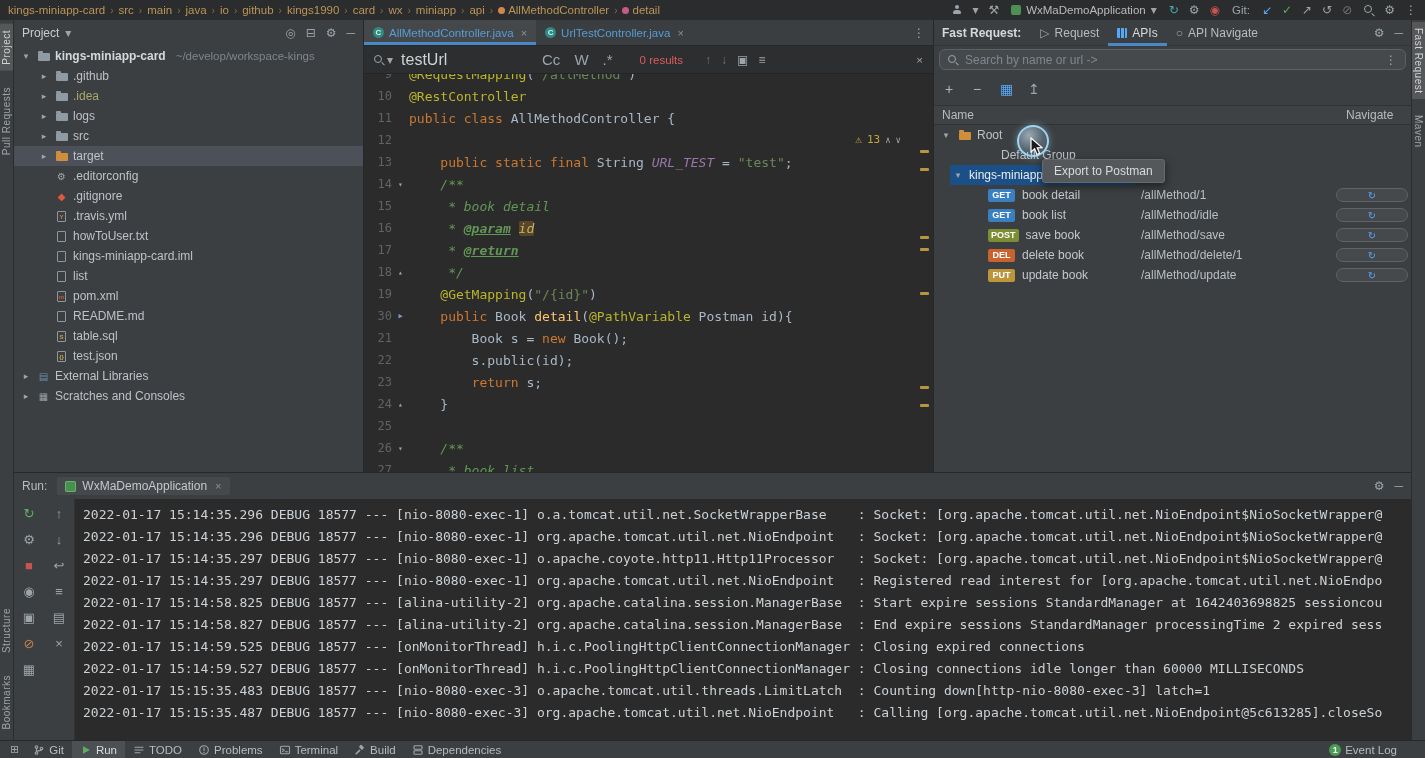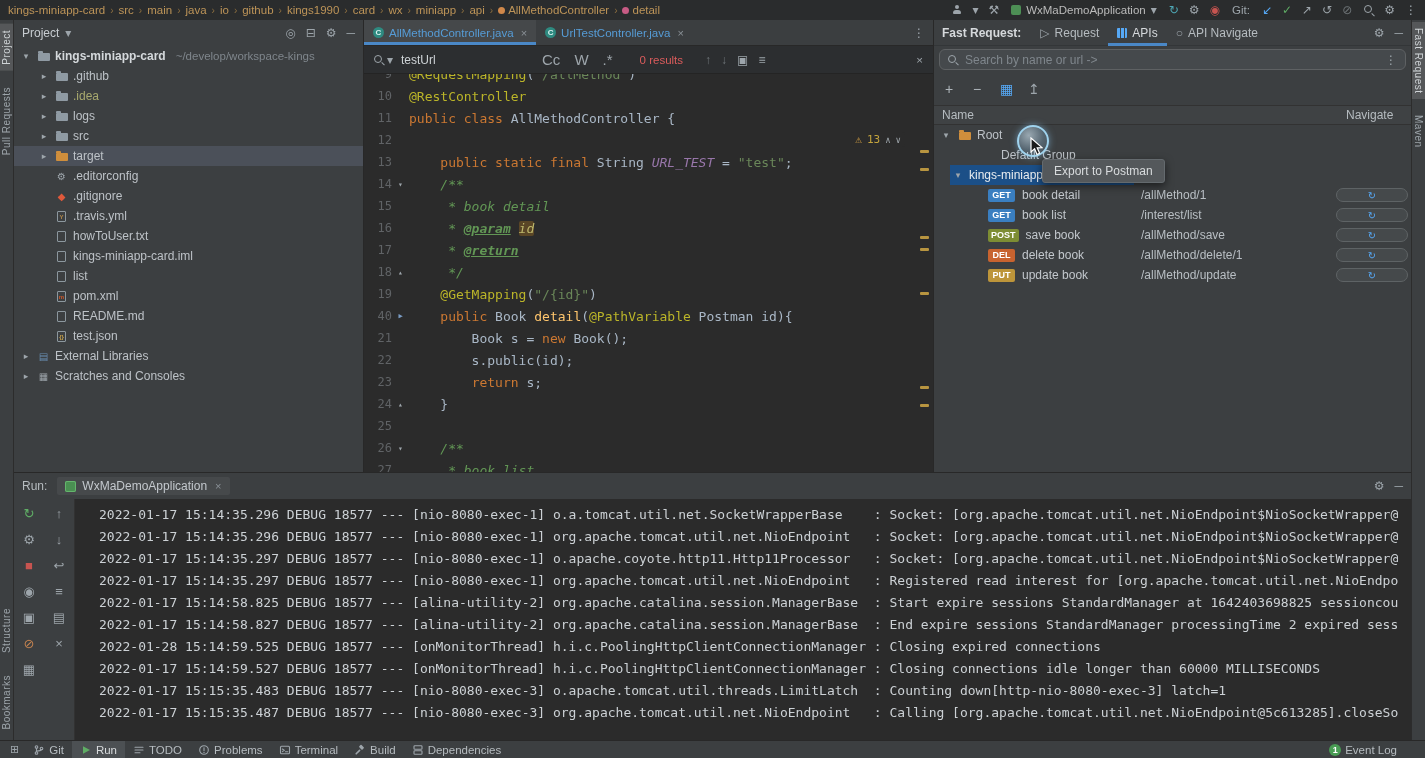--- a/index.html
+++ b/index.html
@@ -54,21 +54,21 @@
 
 
 .editor{position:absolute;left:364px;top:20px;width:569px;bottom:286px;background:#2b2b2b;overflow:hidden}
 .ed-tabs{height:26px;background:#3b3e40;display:flex;align-items:stretch;border-bottom:1px solid #282828}
 .ed-tab{display:flex;align-items:center;gap:5px;padding:0 9px;font-size:11.5px;color:#569cd6;cursor:pointer}
 .ed-tab.active{background:#45484a;box-shadow:inset 0 -3px 0 #4a88c7}
 .tab-close{color:#8a9197;font-size:11px;margin-left:2px;cursor:pointer}
 .tabs-kebab{margin-left:auto;align-self:center;color:#9da5ab;padding:0 8px;cursor:pointer}
 .ic-class{width:11px;height:11px;border-radius:50%;background:#2e8a80;color:#d8f0ee;font-size:8px;font-weight:bold;display:flex;align-items:center;justify-content:center;flex:none}
 .ed-find{height:28px;background:#2c2e30;border-bottom:1px solid #242424;display:flex;align-items:center;gap:8px;padding:0 10px;font-size:11.5px}
-.find-input{background:transparent;border:0;outline:0;color:#ced3d6;font-family:"Liberation Sans","DejaVu Sans",sans-serif;font-size:12px;width:130px}
+.find-input{background:transparent;border:0;outline:0;color:#ced3d6;font-family:"Liberation Sans","DejaVu Sans",sans-serif;font-size:16px;width:130px}
 .find-toggle{color:#9da5ab;font-size:15px;padding:1px 3px;cursor:pointer}
 .find-results{color:#db5c5c;font-size:11.5px;margin-left:16px}
 .find-close{margin-left:auto;color:#9da5ab;cursor:pointer}
 .ed-code{position:absolute;left:0;right:0;top:54px;bottom:0;overflow:hidden;font-family:"DejaVu Sans Mono","Liberation Mono",monospace;font-size:13px}
 .code-scroll{position:absolute;left:0;top:-11px;right:0}
 .code-line{height:22px;display:flex;align-items:center}
 .ln{width:28px;text-align:right;color:#606366;font-size:12px;flex:none}
 .fold{width:17px;flex:none;text-align:center;color:#9da5ab;font-size:8px}
 .fold.api{color:#7a9cc4;font-size:7px}
 .code-text{white-space:pre}
@@ -122,21 +122,21 @@
 
 .runp{position:absolute;left:14px;right:14px;top:472px;height:268px;background:#3c3f41;border-top:1px solid #282828}
 .run-head{height:26px;display:flex;align-items:center;gap:10px;padding:0 8px}
 .run-title{color:#b6bcc0}
 .run-tab{display:flex;align-items:center;gap:6px;padding:2px 8px;color:#c3c8cd;background:#46494b;border-radius:2px;cursor:pointer}
 .run-tab-ic{width:11px;height:11px;border-radius:2px;background:#4a8f52;box-shadow:inset 0 0 0 1px #65b56d;display:inline-block}
 .run-body{position:absolute;left:0;right:0;top:26px;bottom:0;display:flex}
 .run-gutter{width:61px;background:#3c3f41;border-right:1px solid #323232;display:flex;padding-top:8px}
 .rg-col{width:30px;display:flex;flex-direction:column;align-items:center;gap:13px}
 .rg-col .tb-glyph{font-size:13px;cursor:pointer}
-.run-console{flex:1;background:#2b2b2b;overflow:hidden;padding:5px 0 0 24px;font-family:"DejaVu Sans Mono","Liberation Mono",monospace;font-size:13px;line-height:22px;color:#ccd1d5}
+.run-console{flex:1;background:#2b2b2b;overflow:hidden;padding:5px 0 0 8px;font-family:"DejaVu Sans Mono","Liberation Mono",monospace;font-size:13px;line-height:22px;color:#ccd1d5}
 .console-line{white-space:pre;height:22px}
 
 
 .statusbar{position:absolute;left:0;right:0;bottom:0;height:18px;background:#3c3f41;border-top:1px solid #282828;display:flex;align-items:center;padding:0 4px;font-size:11.5px;color:#b6bcc0;z-index:9}
 .sb-grid{color:#9da5ab;font-size:11px;padding:0 6px;cursor:pointer}
 .sb-group{display:flex;align-items:flex-start}
 .sb-item{display:flex;align-items:center;gap:4px;padding:0 8px;height:18px;cursor:pointer}
 .sb-item.active{background:#4c5053;color:#d8dbdd}
 .sb-ic{display:inline-flex;align-items:center}
 .sb-right{margin-left:auto;display:flex;align-items:center;padding-right:16px}
@@ -366,20 +366,29 @@
           <span class="pt-chev"></span>
           <span class="pt-icon">
             <span class="ic-file"></span>
           </span>
           <span class="pt-label">README.md</span>
         </div>
         <div class="pt-row" style="padding-left: 24px;">
           <span class="pt-chev"></span>
           <span class="pt-icon">
             <span class="ic-file">
+              <i style="color: rgb(201, 162, 74);">S</i>
+            </span>
+          </span>
+          <span class="pt-label">table.sql</span>
+        </div>
+        <div class="pt-row" style="padding-left: 24px;">
+          <span class="pt-chev"></span>
+          <span class="pt-icon">
+            <span class="ic-file">
               <i style="color: rgb(201, 162, 74);">{}</i>
             </span>
           </span>
           <span class="pt-label">test.json</span>
         </div>
         <div class="pt-row" style="padding-left: 6px;">
           <span class="pt-chev">▸</span>
           <span class="pt-icon">
             <span class="ic-glyph" style="color: rgb(106, 143, 181);">▤</span>
           </span>
@@ -478,21 +487,21 @@
             <span class="ln">18</span>
             <span class="fold">▴</span>
             <span class="code-text"><span class="tk-cmt">     */</span></span>
           </div>
           <div class="code-line">
             <span class="ln">19</span>
             <span class="fold"></span>
             <span class="code-text"><span class="tk-pl">    </span><span class="tk-ann">@GetMapping</span><span class="tk-pl">(</span><span class="tk-str">"/{id}"</span><span class="tk-pl">)</span></span>
           </div>
           <div class="code-line">
-            <span class="ln">40</span>
+            <span class="ln">30</span>
             <span class="fold api">▶</span>
             <span class="code-text"><span class="tk-pl">    </span><span class="tk-kw">public </span><span class="tk-pl">Book </span><span class="tk-mth">detail</span><span class="tk-pl">(</span><span class="tk-ann">@PathVariable</span><span class="tk-pl"> Postman id){</span></span>
           </div>
           <div class="code-line">
             <span class="ln">21</span>
             <span class="fold"></span>
             <span class="code-text"><span class="tk-pl">        Book s = </span><span class="tk-kw">new </span><span class="tk-pl">Book();</span></span>
           </div>
           <div class="code-line">
             <span class="ln">22</span>
@@ -616,21 +625,21 @@
         </div>
         <div class="frt-row api">
           <span class="api-badge" style="background: rgb(58, 127, 193);">GET</span>
           <span class="api-name">book detail</span>
           <span class="api-url">/allMethod/1</span>
           <span class="nav-btn">↻</span>
         </div>
         <div class="frt-row api">
           <span class="api-badge" style="background: rgb(58, 127, 193);">GET</span>
           <span class="api-name">book list</span>
-          <span class="api-url">/interest/list</span>
+          <span class="api-url">/allMethod/idle</span>
           <span class="nav-btn">↻</span>
         </div>
         <div class="frt-row api">
           <span class="api-badge" style="background: rgb(125, 141, 51);">POST</span>
           <span class="api-name">save book</span>
           <span class="api-url">/allMethod/save</span>
           <span class="nav-btn">↻</span>
         </div>
         <div class="frt-row api">
           <span class="api-badge" style="background: rgb(200, 99, 47);">DEL</span>
@@ -680,21 +689,21 @@
             <span class="tb-glyph" style="color: rgb(157, 165, 171);">×</span>
           </div>
       </div>
       <div id="console" class="run-console">
           <div class="console-line">2022-01-17 15:14:35.296 DEBUG 18577 --- [nio-8080-exec-1] o.a.tomcat.util.net.SocketWrapperBase    : Socket: [org.apache.tomcat.util.net.NioEndpoint$NioSocketWrapper@</div>
           <div class="console-line">2022-01-17 15:14:35.296 DEBUG 18577 --- [nio-8080-exec-1] org.apache.tomcat.util.net.NioEndpoint   : Socket: [org.apache.tomcat.util.net.NioEndpoint$NioSocketWrapper@</div>
           <div class="console-line">2022-01-17 15:14:35.297 DEBUG 18577 --- [nio-8080-exec-1] o.apache.coyote.http11.Http11Processor   : Socket: [org.apache.tomcat.util.net.NioEndpoint$NioSocketWrapper@</div>
           <div class="console-line">2022-01-17 15:14:35.297 DEBUG 18577 --- [nio-8080-exec-1] org.apache.tomcat.util.net.NioEndpoint   : Registered read interest for [org.apache.tomcat.util.net.NioEndpo</div>
           <div class="console-line">2022-01-17 15:14:58.825 DEBUG 18577 --- [alina-utility-2] org.apache.catalina.session.ManagerBase  : Start expire sessions StandardManager at 1642403698825 sessioncou</div>
           <div class="console-line">2022-01-17 15:14:58.827 DEBUG 18577 --- [alina-utility-2] org.apache.catalina.session.ManagerBase  : End expire sessions StandardManager processingTime 2 expired sess</div>
-          <div class="console-line">2022-01-28 15:14:59.525 DEBUG 18577 --- [onMonitorThread] h.i.c.PoolingHttpClientConnectionManager : Closing expired connections</div>
+          <div class="console-line">2022-01-17 15:14:59.525 DEBUG 18577 --- [onMonitorThread] h.i.c.PoolingHttpClientConnectionManager : Closing expired connections</div>
           <div class="console-line">2022-01-17 15:14:59.527 DEBUG 18577 --- [onMonitorThread] h.i.c.PoolingHttpClientConnectionManager : Closing connections idle longer than 60000 MILLISECONDS</div>
           <div class="console-line">2022-01-17 15:15:35.483 DEBUG 18577 --- [nio-8080-exec-3] o.apache.tomcat.util.threads.LimitLatch  : Counting down[http-nio-8080-exec-3] latch=1</div>
           <div class="console-line">2022-01-17 15:15:35.487 DEBUG 18577 --- [nio-8080-exec-3] org.apache.tomcat.util.net.NioEndpoint   : Calling [org.apache.tomcat.util.net.NioEndpoint@5c613285].closeSo</div>
         </div>
     </div>
   </section>
 
   <footer class="statusbar">
     <span class="sb-grid">⊞</span>
     <div id="sb-left" class="sb-group">

